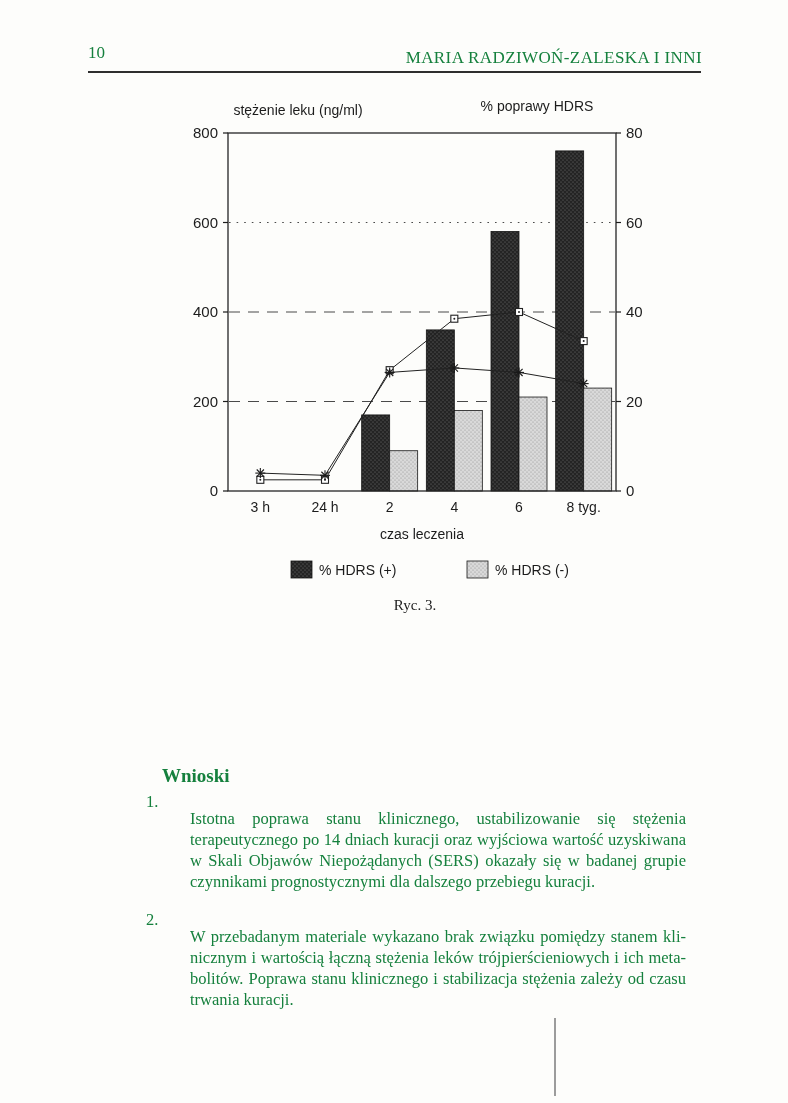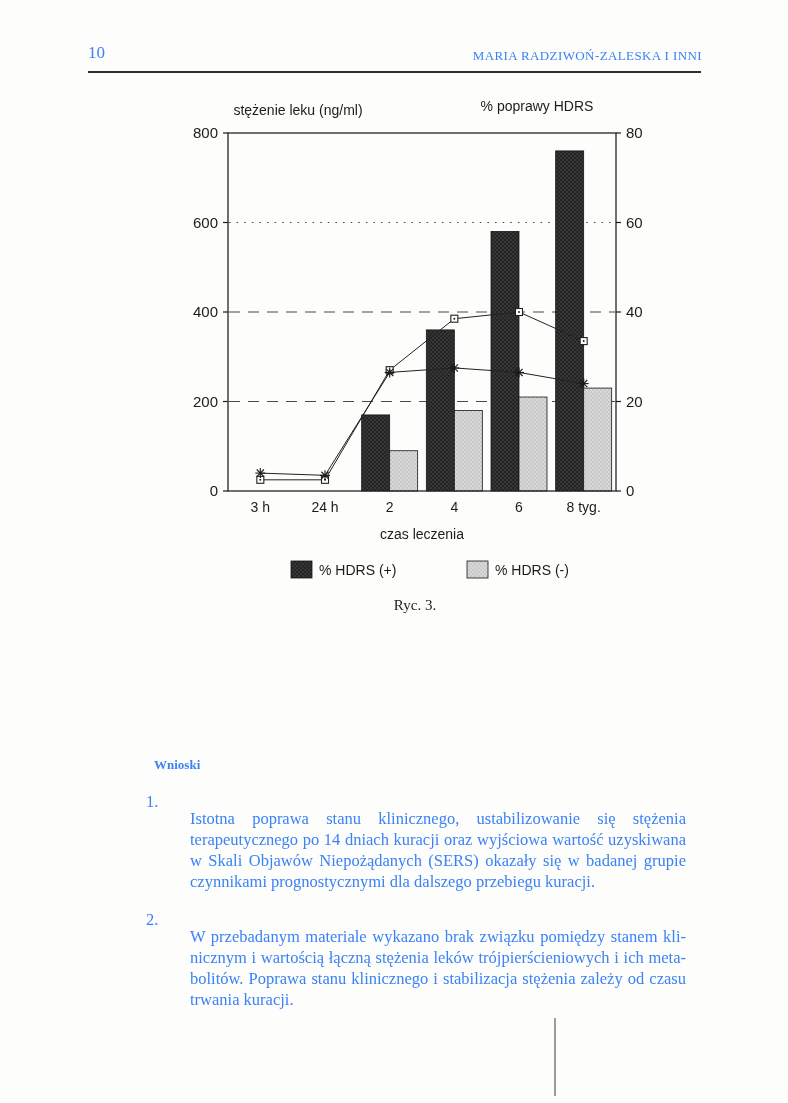--- a/index.html
+++ b/index.html
@@ -1,29 +1,29 @@
 <!DOCTYPE html>
 <html><head>
 <meta charset="utf-8">
 <style>
   html,body{margin:0;padding:0;background:#9a9a9a;}
   .page{
     position:relative;width:788px;height:1103px;margin:0 auto;
-    background:#fdfdfb;color:#3b82f6;
+    background:#fdfdfb;color:#15803d;
     font-family:"Liberation Serif", serif;overflow:hidden;
   }
   .page-number{position:absolute;left:88px;top:43px;font-size:17px;}
-  .running-head{position:absolute;right:86px;top:48px;font-size:13px;letter-spacing:.4px;}
+  .running-head{position:absolute;right:86px;top:48px;font-size:17px;letter-spacing:.4px;}
   .header-rule{position:absolute;left:88px;top:71px;width:613px;height:2px;background:#2e2e2e;}
   #chart{position:absolute;left:150px;top:95px;}
   .paragraph{
     position:absolute;left:146px;top:658px;width:557px;margin:0;
     font-size:16.5px;line-height:21px;text-align:justify;hyphens:manual;
   }
-  .conclusions-heading{position:absolute;left:146px;top:749px;margin:8px;font-size:13px;font-weight:bold;}
+  .conclusions-heading{position:absolute;left:146px;top:749px;margin:16px;font-size:19px;font-weight:bold;}
   .conclusions{position:absolute;left:146px;top:791px;width:557px;}
   .citem{display:flex;font-size:16.5px;line-height:21px;}
   .cnum{flex:none;width:27px;}
   .ctext{flex:1;text-align:justify;hyphens:manual;margin:17px;}
   .artifact{position:absolute;left:554px;top:1018px;width:2px;height:78px;background:#9c9c9c;}
 </style>
 </head>
 <body>
 
 <div class="page">

